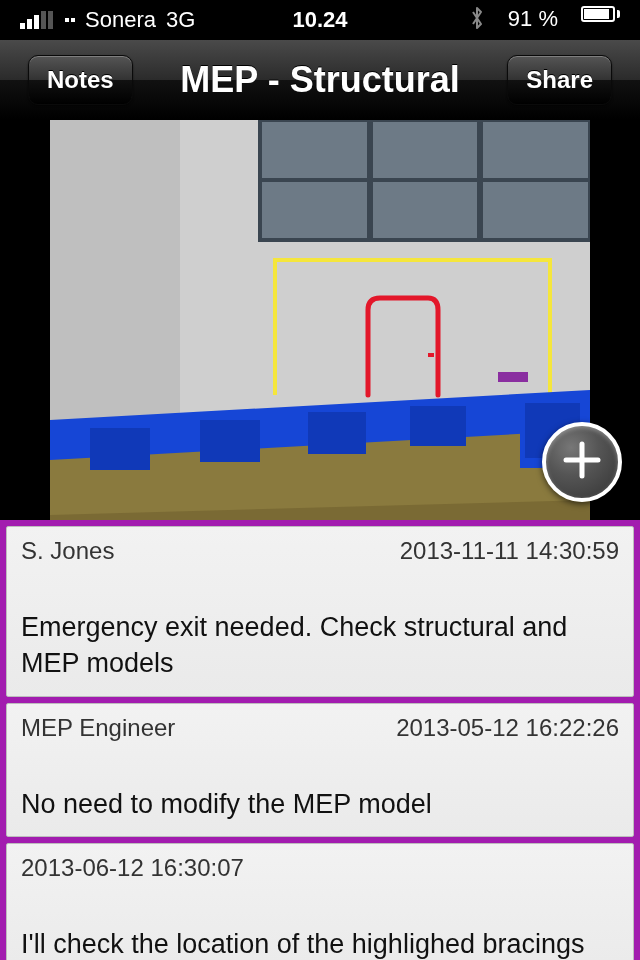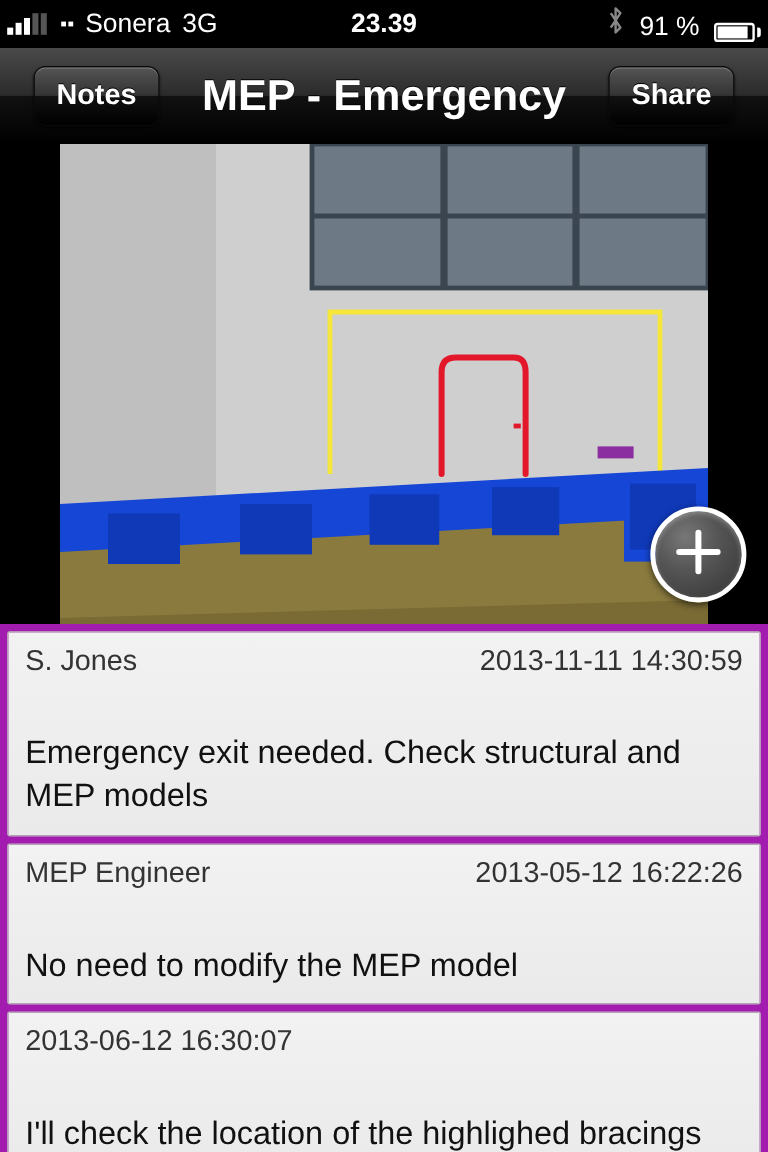--- a/index.html
+++ b/index.html
@@ -5,37 +5,37 @@
   * { margin: 0; padding: 0; box-sizing: border-box; }
   html, body { width: 640px; height: 960px; overflow: hidden; font-family: -apple-system, Helvetica, Arial, sans-serif; background: #000; }
   
   
   .status-bar {
     height: 40px;
     background: #000;
     color: #fff;
     display: flex;
     align-items: center;
-    padding: 0 6px;
+    padding: 0 20px;
     font-size: 22px;
     font-weight: 500;
   }
   .status-left { display: flex; align-items: center; gap: 10px; }
   .signal-bars { display: flex; align-items: flex-end; gap: 2px; height: 18px; }
   .bar { width: 5px; background: #fff; }
   .bar.b1 { height: 6px; }
   .bar.b2 { height: 10px; }
   .bar.b3 { height: 14px; }
   .bar.b4 { height: 18px; background: #555; }
   .bar.b5 { height: 18px; background: #555; }
   .signal-dots { display:flex; gap:2px; margin-left:2px;}
   .dot { width:4px; height:4px; background:#fff;}
   .carrier { font-weight: 500; }
   .status-center { position: absolute; left: 50%; transform: translateX(-50%); font-weight: 600; }
-  .status-right { margin-left: auto; display: flex; align-items: flex-end; gap: 12px; }
+  .status-right { margin-left: auto; display: flex; align-items: flex-start; gap: 23px; }
   .bt-icon { color: #777; font-size: 20px; }
   .battery { display: flex; align-items: center; gap: 2px; }
   .battery-body { width: 34px; height: 16px; border: 2px solid #fff; border-radius: 3px; position: relative; padding: 1px; }
   .battery-fill { height: 100%; width: 88%; background: #fff; }
   .battery-tip { width: 3px; height: 8px; background: #fff; border-radius: 0 2px 2px 0; }
 
   
   .nav-bar {
     height: 80px;
     background: linear-gradient(to bottom, #4a4a4a 0%, #2b2b2b 50%, #111 51%, #000 100%);
@@ -139,40 +139,40 @@
         <div class="bar b4"></div>
         <div class="bar b5"></div>
     </div>
     <div class="signal-dots">
       <div class="dot"></div>
         <div class="dot"></div>
     </div>
     <span class="carrier">Sonera</span>
     <span>3G</span>
   </div>
-  <div class="status-center">23.39</div>
+  <div class="status-center">10.24</div>
   <div class="status-right">
     <span class="bt-icon">
       <svg width="16" height="24" viewBox="0 0 16 24">
           <path d="M4 6 L12 18 L8 22 L8 2 L12 6 L4 18" stroke="#888" stroke-width="2" fill="none" stroke-linejoin="round"></path>
         </svg>
     </span>
     <span>91 %</span>
     <div class="battery">
       <div class="battery-body">
           <div class="battery-fill"></div>
         </div>
       <div class="battery-tip"></div>
     </div>
   </div>
 </div>
 
 <div class="nav-bar">
   <button class="nav-btn">Notes</button>
-  <div class="nav-title">MEP - Emergency</div>
+  <div class="nav-title">MEP - Structural</div>
   <button class="nav-btn">Share</button>
 </div>
 
 <div class="viewer">
   <div class="scene">
     <svg viewBox="0 0 540 400" preserveAspectRatio="none">
 
       <rect x="0" y="0" width="540" height="300" fill="#cfcfcf"></rect>
 
       <polygon points="0,0 130,0 130,300 0,330" fill="#bfbfbf"></polygon>

